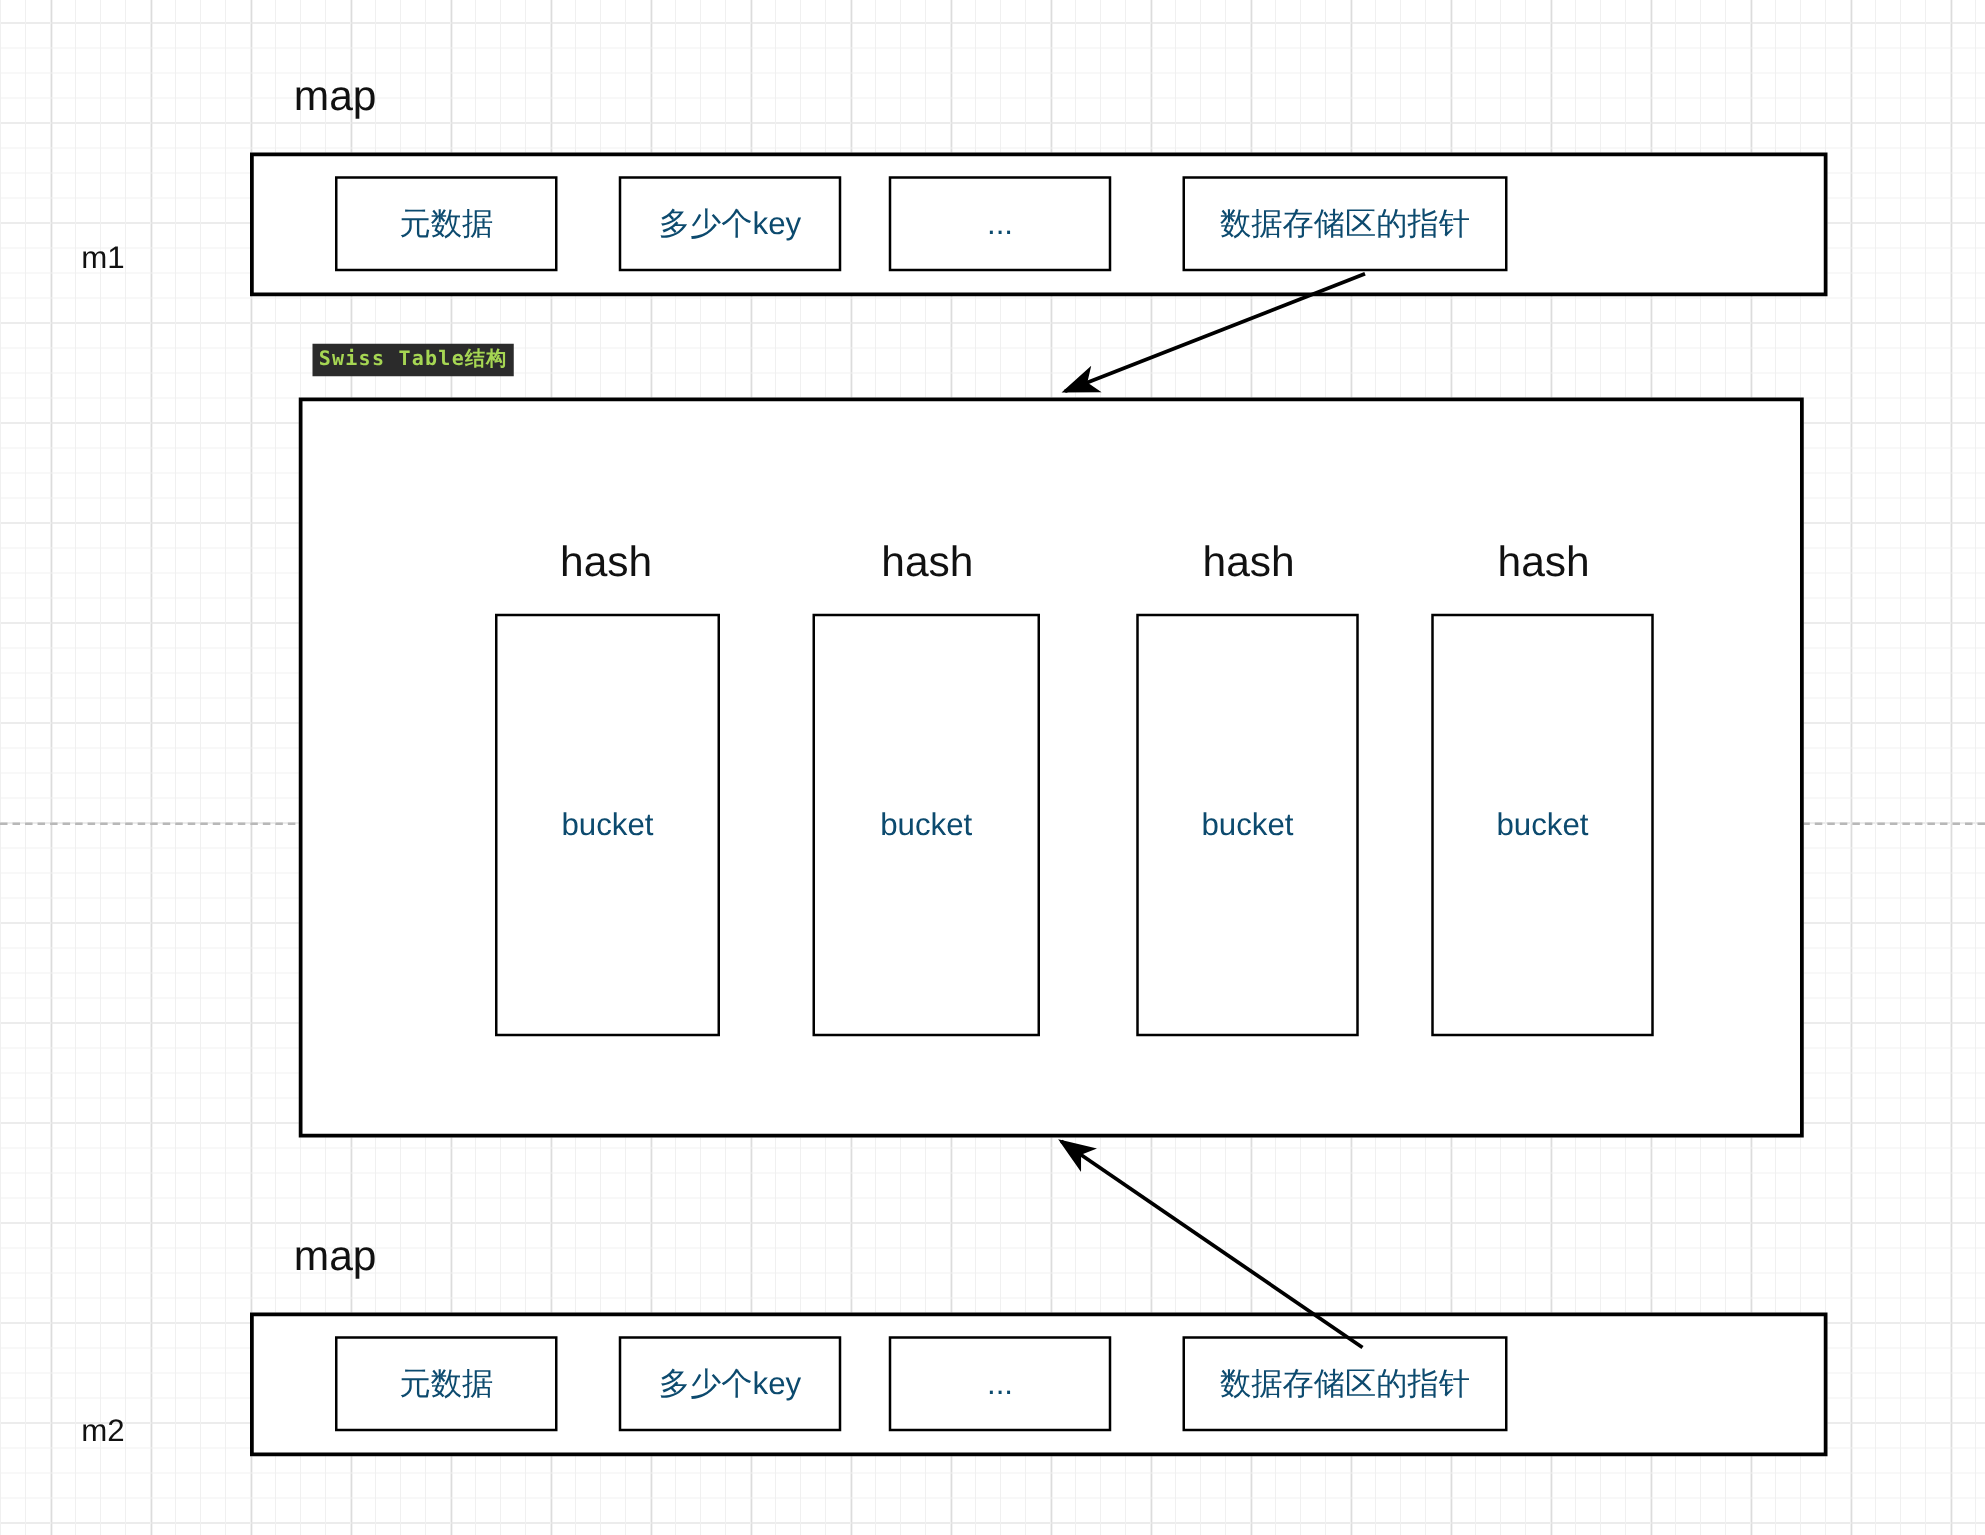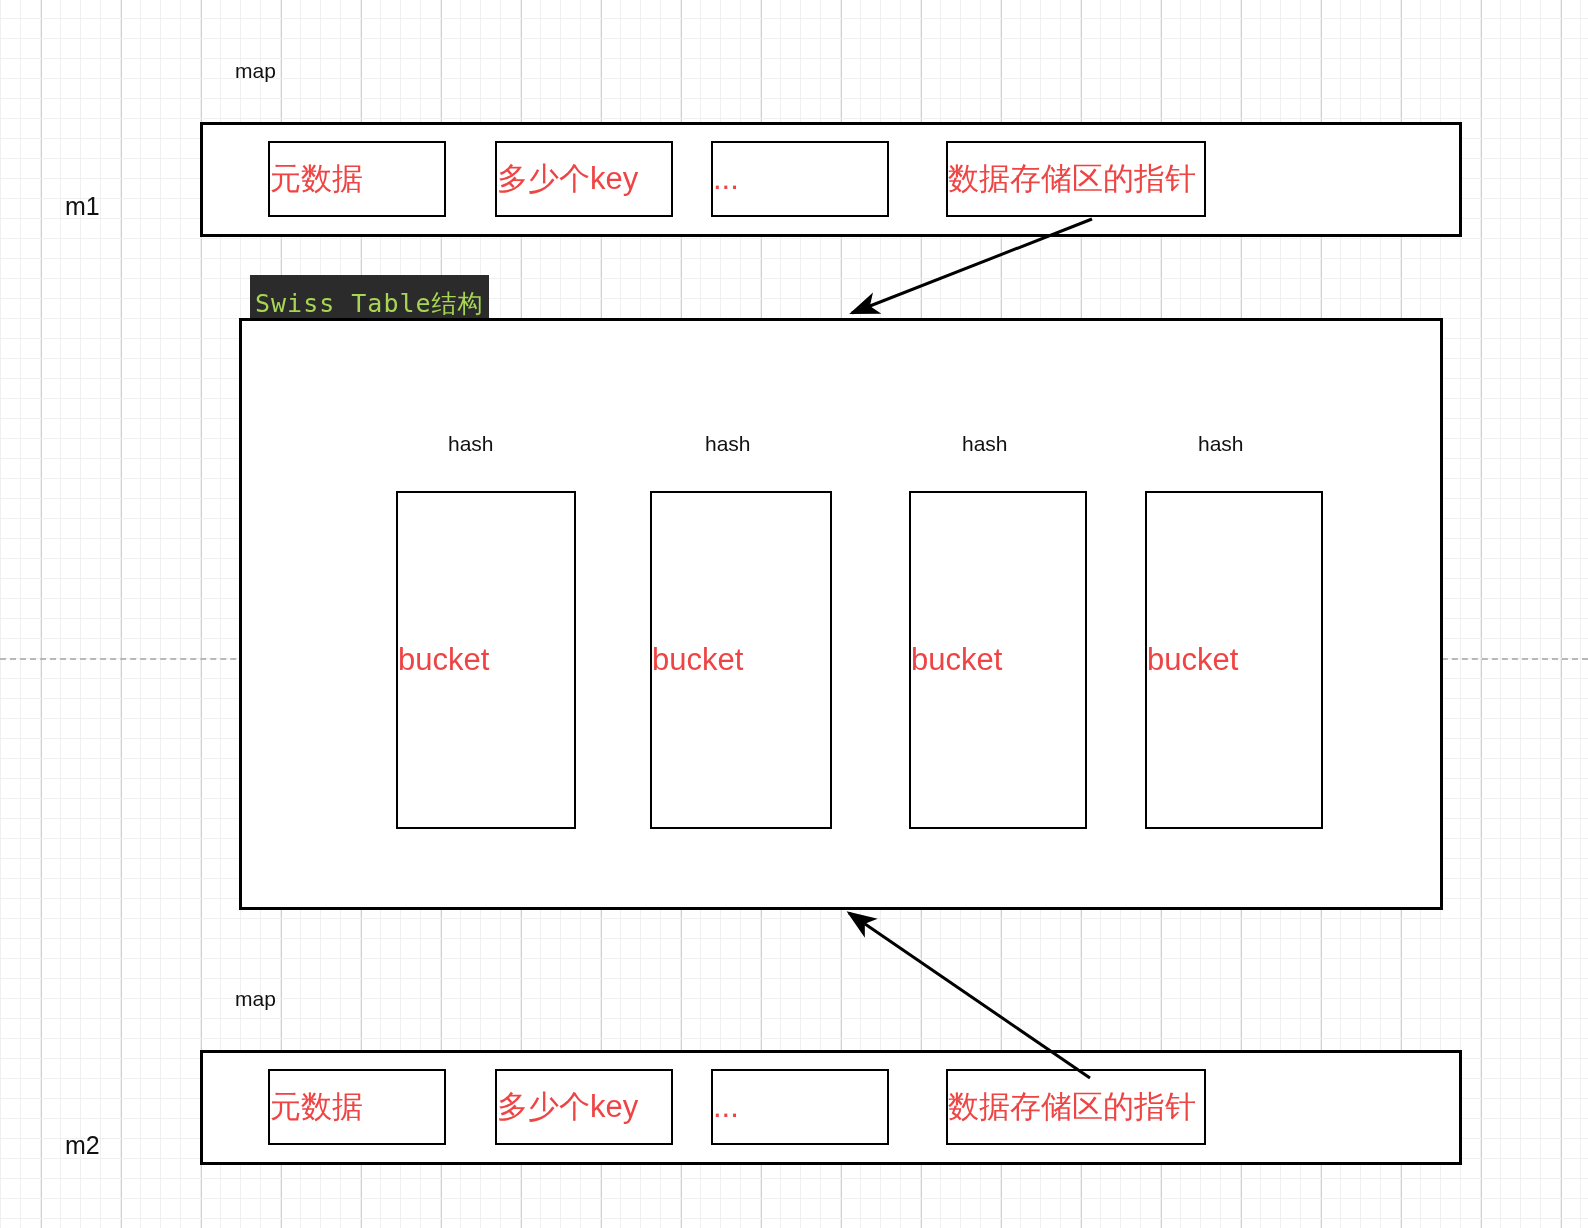--- a/index.html
+++ b/index.html
@@ -50,52 +50,53 @@
   .box.thin {
     border-width: 2px;
   }
 
   .box-label {
     position: absolute;
     left: 0;
     right: 0;
     top: 50%;
     transform: translateY(-50%);
-    font-size: 31px;
-    color: #ef4444;
+    text-align: center;
+    font-size: 25px;
+    color: #0c4a6e;
     line-height: 1.2;
     white-space: nowrap;
   }
 
   .plain-label {
     position: absolute;
-    font-size: 21px;
+    font-size: 34px;
     color: #111111;
     white-space: nowrap;
     line-height: 1;
   }
 
   .row-label {
     position: absolute;
     font-size: 25px;
     color: #111111;
     white-space: nowrap;
     line-height: 1;
     margin-top: 26px;
   }
 
   .code-badge {
     position: absolute;
     background: #2b2b2b;
     color: #a6d653;
     font-family: "DejaVu Sans Mono", "Liberation Mono", monospace;
-    font-size: 25px;
-    font-weight: normal;
+    font-size: 16px;
+    font-weight: bold;
     letter-spacing: 1px;
-    padding: 15px 5px 5px 5px;
+    padding: 3px 5px 5px 5px;
     line-height: 1.15;
     white-space: nowrap;
   }
 
   .arrow-layer {
     position: absolute;
     left: 0;
     top: 0;
     width: 1588px;
     height: 1228px;

